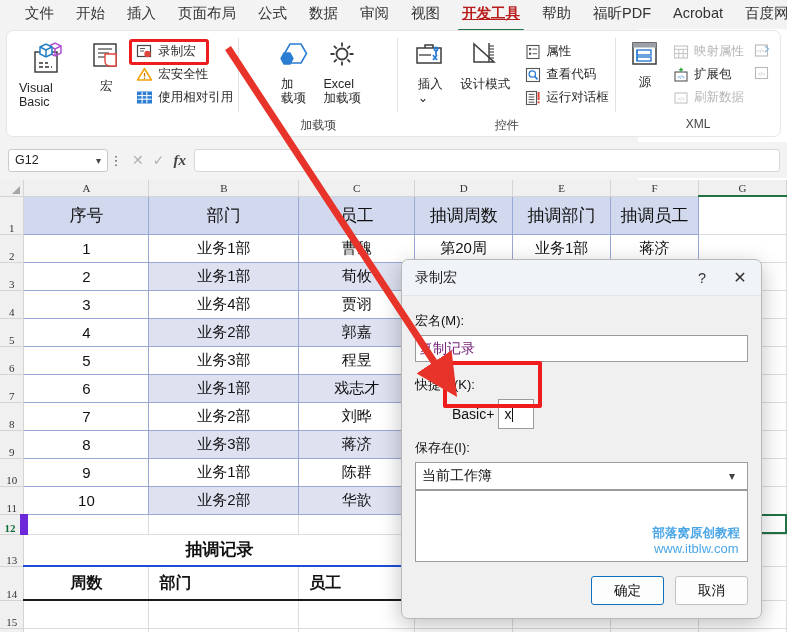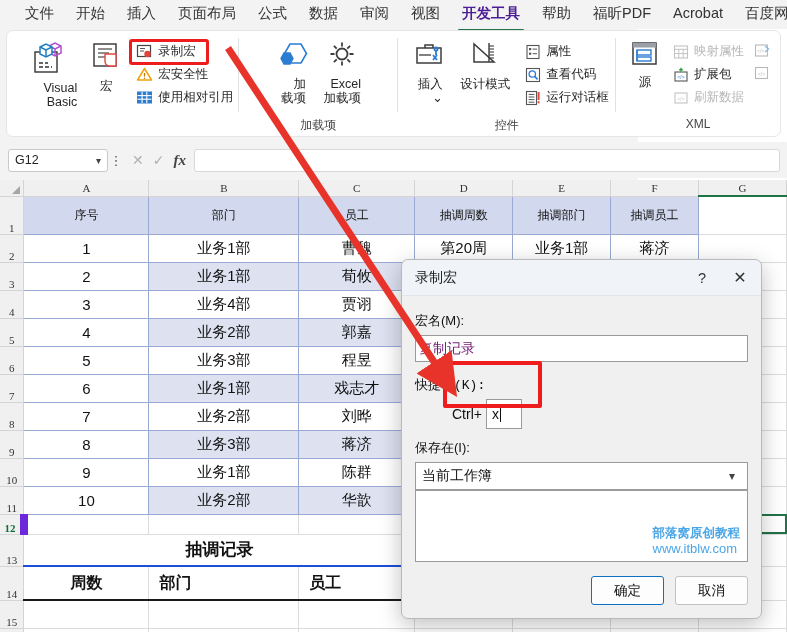--- a/index.html
+++ b/index.html
@@ -14,21 +14,21 @@
   
   .tabstrip {
     position: absolute; left:0; top:0; width:787px; height:29px;
     background:#f3f3f3; display:flex; align-items:center; padding-left:14px;
     gap:0px;
   }
   .tab {
     font-size:14.5px; color:#333; padding:3px 11px 5px 11px; white-space:nowrap;
     position:relative; line-height:19px;
   }
-  .tab.active { font-weight:bold; color:#4c1d95; }
+  .tab.active { font-weight:bold; color:#b91c1c;text-decoration:underline; }
   .tab.active::after {
     content:""; position:absolute; left:7px; right:7px; bottom:-3px; height:2.5px;
     background:#217346; border-radius:1px;
   }
 
   
   .ribbon {
     position:absolute; left:6px; top:30px; width:775px; height:107px;
     background:#ffffff; border-radius:7px;
     border:1px solid #e6e6e6;
@@ -38,21 +38,21 @@
   .group-body { flex:1; display:flex; align-items:flex-start; padding-top:6px; }
   .group-label {
     text-align:center; font-size:12px; color:#444; padding-bottom:5px; height:19px;
   }
   .sep { width:1px; background:#e2e2e2; margin:7px 0 24px 0; align-self:stretch; }
 
   .bigbtn {
     display:flex; flex-direction:column; align-items:center; justify-content:flex-start;
     padding:3px 6px 0 6px; min-width:46px;
   }
-  .bigbtn .lbl { font-size:12.5px; color:#262626; text-align:right; line-height:14px; margin-top:3px; white-space:pre-line;}
+  .bigbtn .lbl { font-size:12.5px; color:#262626; text-align:left; line-height:14px; margin-top:3px; white-space:pre-line;}
   .smallcol { display:flex; flex-direction:column; justify-content:flex-start; padding-top:4px; gap:2px;}
   .smallbtn { display:flex; align-items:center; gap:5px; padding:2px 5px 2px 3px; }
   .smallbtn .lbl { font-size:12.5px; color:#262626; white-space:nowrap; }
   .smallbtn.disabled .lbl { color:#b6b6b6; }
 
   .icon { display:inline-block; line-height:0; }
 
   
   .hl-box {
     position:absolute; border:3px solid #ee1c1c; border-radius:3px;
@@ -86,21 +86,21 @@
   .colhdr.sel { border-bottom:2px solid #217346; }
   .rowhdr {
     width:24px; background:#f0f0f0; border-right:1px solid #d4d4d4; border-bottom:1px solid #d4d4d4;
     font-size:11px; color:#333; text-align:center; font-family:"Liberation Serif", serif; vertical-align:bottom;
     padding-bottom:1px;
   }
   .rowhdr.sel { color:#0f6b3c; font-weight:bold; border-right:8px solid #6d28d9;}
   .cell { border-right:1px solid #dcdcdc; border-bottom:1px solid #dcdcdc; font-size:15px; color:#111;
           text-align:center; vertical-align:middle; overflow:hidden; white-space:nowrap;}
   .cell.tbl { border-right:1px solid #9aa9d4; border-bottom:1px solid #9aa9d4; }
-  .cell.hdrrow { background:#d2d8ed; font-size:12px; }
+  .cell.hdrrow { background:#d2d8ed; font-size:17px; }
   .cell.band { background:#dde1f0; }
   .cell.title2 { font-size:17px; font-weight:bold; border-bottom:2px solid #1d4ed8; border-right:none;}
   .cell.hdr2 { font-size:16px; font-weight:bold; border-bottom:2px solid #1a1a1a; text-align:left; padding-left:10px;}
   .cell.gsel-top { border-top:2px solid #217346; }
 
   
   .dlg {
     position:absolute; left:401px; top:259px; width:361px; height:360px;
     background:#f0f0f0; border:1px solid #b9b9b9; border-radius:7px;
     box-shadow:0 6px 22px rgba(0,0,0,0.25);
@@ -125,21 +125,21 @@
   .caret { display:inline-block; width:1px; height:16px; background:#111; margin-left:1px;}
   .dlg-select {
     width:100%; height:28px; background:#fff; border:1px solid #9b9b9b;
     display:flex; align-items:center; justify-content:space-between; padding:0 2px 0 6px;
     font-size:14px; color:#111;
   }
   .chev { width:26px; text-align:center; color:#444; font-size:12px; }
   .dlg-textarea {
     width:100%; height:72px; background:#fff; border:1px solid #9b9b9b; position:relative;
   }
-  .wm { position:absolute; right:7px; bottom:4px; text-align:left; color:#4ba6e8; line-height:16px;}
+  .wm { position:absolute; right:7px; bottom:4px; text-align:center; color:#4ba6e8; line-height:16px;}
   .wm .l1 { font-size:12.5px; font-weight:bold;}
   .wm .l2 { font-size:13px; }
   .dlg-btns { display:flex; justify-content:flex-end; gap:11px; padding:14px 13px 0 13px;}
   .btn { width:73px; height:29px; border:1px solid #c2c2c2; background:#fdfdfd; border-radius:3px;
          font-size:13.5px; color:#111; display:flex; align-items:center; justify-content:center;}
   .btn.primary { border:1.6px solid #1070c0; }
 
   
   .hl-shortcut { position:absolute; left:41px; top:101px; width:99px; height:47px;
                  border:4px solid #ee1c1c; border-radius:2px; pointer-events:none;}
@@ -657,23 +657,23 @@
     <div class="dlg-title">
       <span class="t">录制宏</span>
       <span class="q">?</span>
       <span class="x">✕</span>
     </div>
 
     <div class="dlg-body">
       <div class="dlg-lbl">宏名(M):</div>
       <div class="dlg-input">复制记录</div>
 
-      <div class="dlg-lbl" style="margin-top:14px;font-family:Liberation Mono, monospace;">快捷键(K):</div>
+      <div class="dlg-lbl" style="margin-top:14px;">快捷键(K):</div>
       <div class="shortcut-row">
-        <span class="ctrl">Ctrl+</span>
+        <span class="ctrl">Basic+</span>
         <span class="shortcut-box">
           <span>x</span>
           <span class="caret"></span>
         </span>
       </div>
 
       <div class="dlg-lbl" style="margin-top:10px;">保存在(I):</div>
       <div class="dlg-select">
         <span>当前工作簿</span>
         <span class="chev">▾</span>

